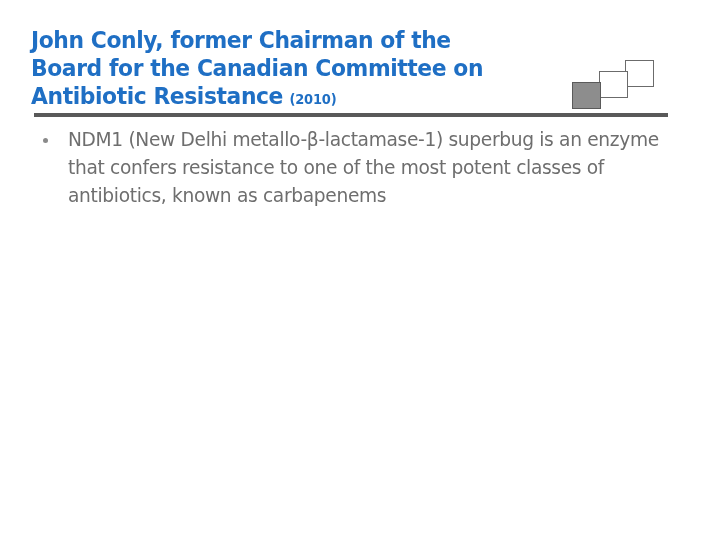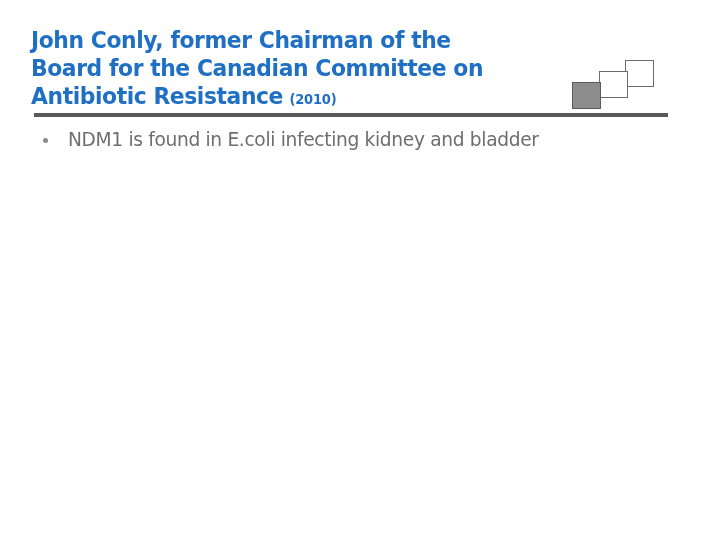--- a/index.html
+++ b/index.html
@@ -145,17 +145,17 @@
     <div class="sq sq-top"></div>
     <div class="sq sq-mid"></div>
     <div class="sq sq-gray"></div>
   </div>
 
   <div class="divider"></div>
 
   <div class="body">
     <div class="bullet-row">
       <span class="bullet-dot"></span>
-      <span class="bullet-text">NDM1 is found in E.coli infecting kidney and bladder</span>
+      <span class="bullet-text">NDM1 (New Delhi metallo-β-lactamase-1) superbug is an enzyme that confers resistance to one of the most potent classes of antibiotics, known as carbapenems</span>
     </div>
   </div>
 
 </div>
 
 </body></html>

